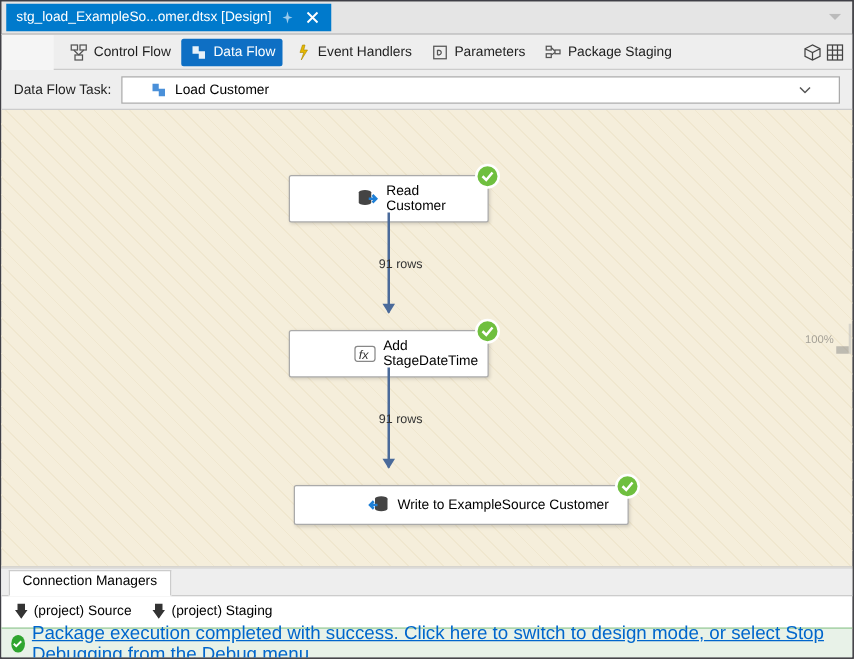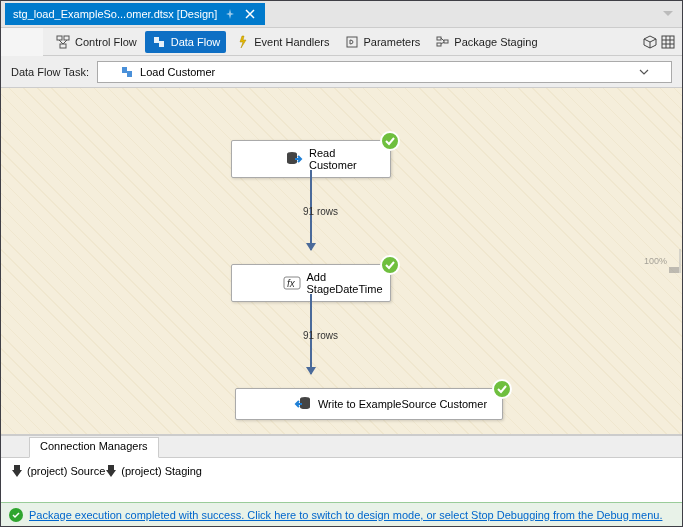--- a/index.html
+++ b/index.html
@@ -24,25 +24,25 @@
 .node-badge { position: absolute; top: -10px; right: -10px; width: 20px; height: 20px; border-radius: 50%; background: #6fbf3f; border: 2px solid #fff; display: flex; align-items: center; justify-content: center; }
 .node-icon { width: 18px; height: 18px; padding-left: 43px; }
 .flow-arrow { position: absolute; width: 2px; background: #4a6a9a; left: 50%; transform: translateX(-1px); }
 .flow-arrow::after { content: ""; position: absolute; bottom: -1px; left: -4px; border-left: 5px solid transparent; border-right: 5px solid transparent; border-top: 8px solid #4a6a9a; }
 .flow-label { position: absolute; font-size: 10px; color: #333; background: transparent; }
 .zoom { position: absolute; right: 8px; top: 50%; transform: translateY(-50%); width: 30px; display: flex; flex-direction: row; align-items: center; gap: 6px; opacity: 0.5; font-size: 9px; color: #555; }
 .zoom-track { width: 2px; height: 60px; background: #bbb; position: relative; }
 .zoom-thumb { width: 10px; height: 6px; background: #888; position: absolute; left: -4px; top: 60%; }
 .zoom-box { width: 24px; height: 24px; border: 1px solid #bbb; }
 .conn-panel { background: #fff; border-top: 1px solid #ccc; }
-.conn-tabs { display: flex; border-bottom: 1px solid #ccc; background: #eee; height: 22px; padding-left: 22px; }
+.conn-tabs { display: flex; border-bottom: 1px solid #ccc; background: #eee; height: 22px; }
 .conn-tab { background: #fff; border: 1px solid #ccc; border-bottom: 1px solid #fff; font-size: 11px; padding: 2px 10px; position: relative; top: 1px; margin-left: 6px; }
-.conn-body { padding: 6px 10px; display: flex; align-items: flex-start; font-size: 11px; height: 44px; }
+.conn-body { padding: 6px 10px; display: flex; gap: 16px; align-items: flex-end; font-size: 11px; height: 25px; }
 .conn-item { display: flex; align-items: center; gap: 4px; }
-.statusbar { background: #e8f2e8; border-top: 1px solid #9c9; height: 24px; display: flex; align-items: center; padding: 0 8px; gap: 6px; font-size: 11px; }
+.statusbar { background: #e8f2e8; border-top: 1px solid #9c9; height: 24px; display: flex; align-items: center; padding: 0 8px; gap: 6px; font-size: 15px; }
 .statusbar a { color: #0066cc; text-decoration: underline; }
 .status-ok { width: 14px; height: 14px; border-radius: 50%; background: #2fa52f; display: flex; align-items: center; justify-content: center; }
 svg { display: block; }
 </style>
 </head>
 <body>
 
 <div class="titlebar">
   <div class="tab">
     <span>stg_load_ExampleSo...omer.dtsx [Design]</span>

